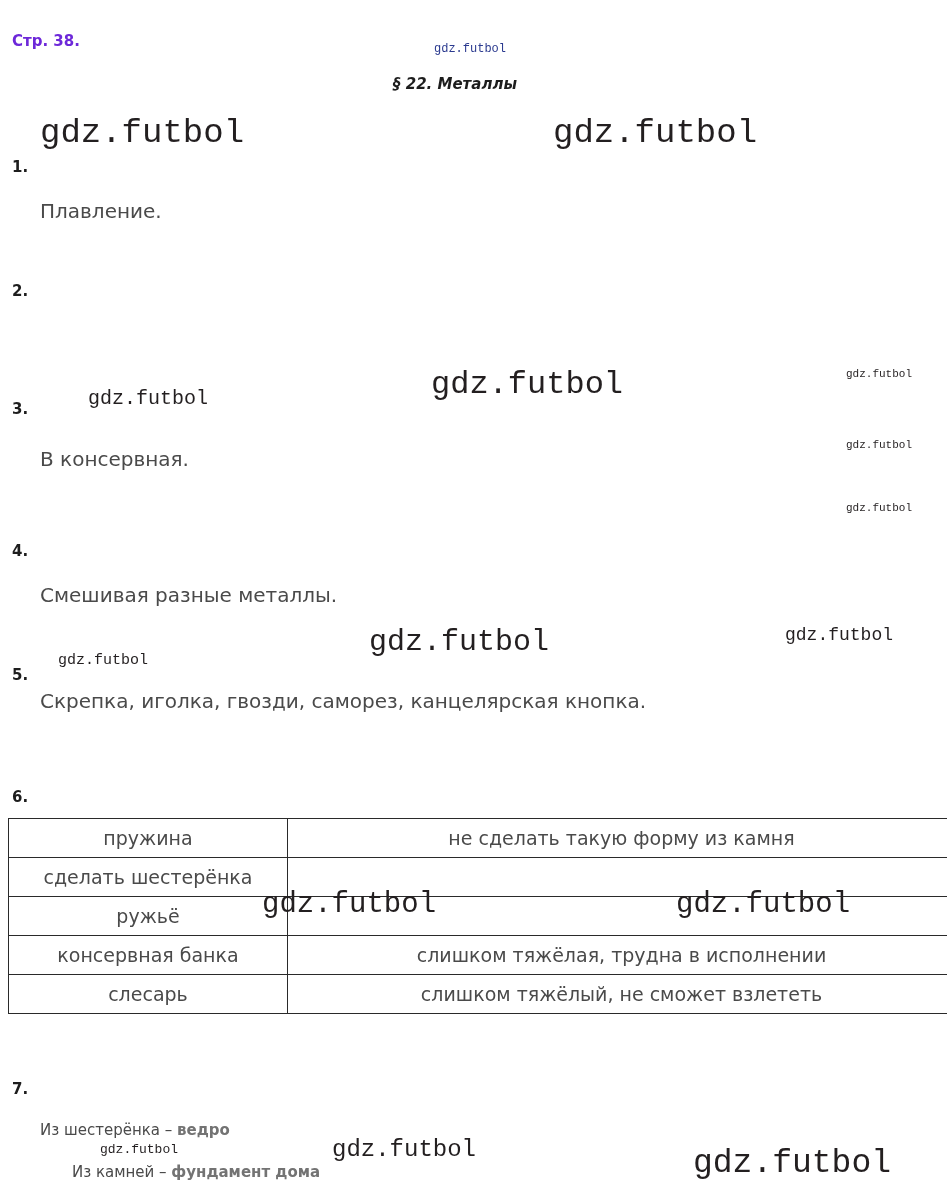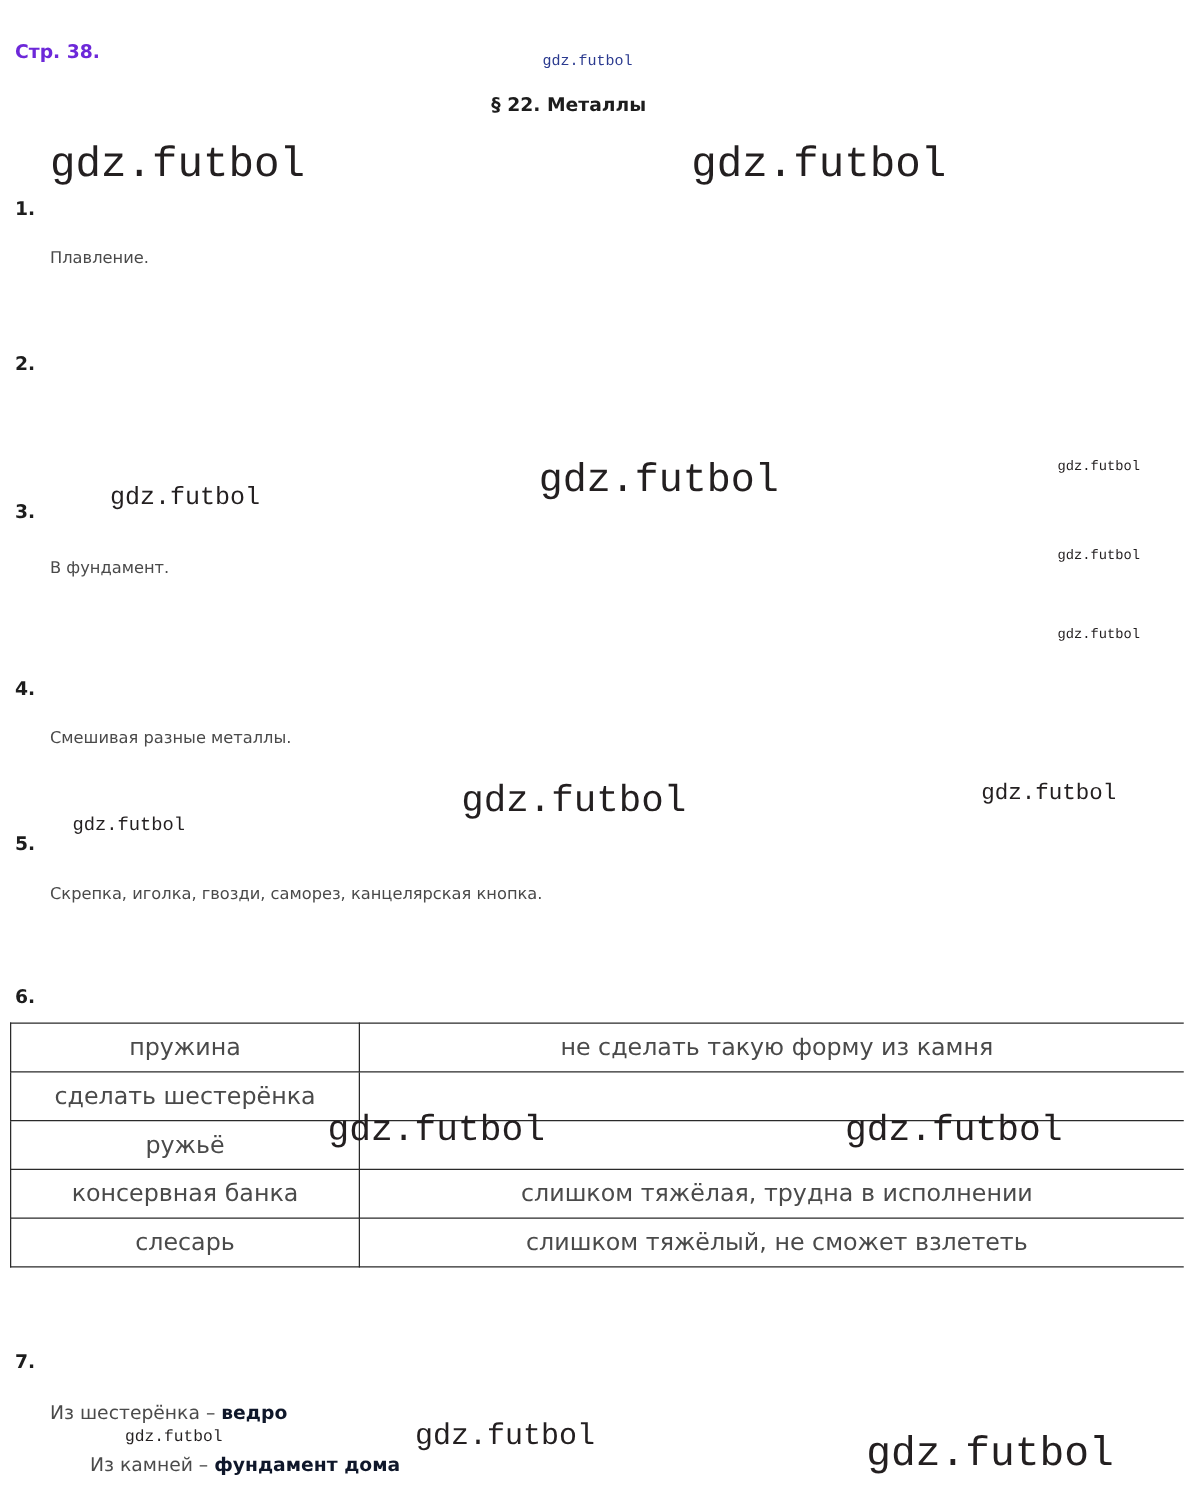--- a/index.html
+++ b/index.html
@@ -44,33 +44,34 @@
     font-weight: bold;
     color: #6d28d9;
   }
   .section-title {
     position: absolute;
     left: 393px;
     top: 75px;
     font-size: 15px;
     font-weight: bold;
     color: #1d1d1d;
+    font-style: italic;
   }
 
   .qnum {
     position: absolute;
     left: 12px;
     font-size: 15px;
     font-weight: bold;
     color: #1d1d1d;
   }
   .ans {
     position: absolute;
     left: 40px;
-    font-size: 13px;
+    font-size: 20px;
     color: #4a4a4a;
   }
 
   
   .tbl {
     position: absolute;
     left: 8px;
     top: 818px;
     width: 931px;
     border-collapse: collapse;
@@ -90,45 +91,45 @@
 
   
   .bline {
     position: absolute;
     left: 40px;
     font-size: 15px;
     color: #4a4a4a;
     white-space: nowrap;
   }
   .bline b {
-    color: #0f172a;
+    color: #737373;
     font-weight: bold;
   }
 </style>
 </head>
 <body>
 
 <div class="page">
 
   <div class="page-ref">Стр. 38.</div>
   <div class="section-title">§ 22. Металлы</div>
 
   <div class="qnum" style="top:158px;">1.</div>
   <div class="ans" style="top:199px;">Плавление.</div>
 
   <div class="qnum" style="top:282px;">2.</div>
 
   <div class="qnum" style="top:400px;">3.</div>
-  <div class="ans" style="top:447px;">В фундамент.</div>
+  <div class="ans" style="top:447px;">В консервная.</div>
 
   <div class="qnum" style="top:542px;">4.</div>
   <div class="ans" style="top:583px;">Смешивая разные металлы.</div>
 
   <div class="qnum" style="top:666px;">5.</div>
-  <div class="ans" style="top:708px;">Скрепка, иголка, гвозди, саморез, канцелярская кнопка.</div>
+  <div class="ans" style="top:689px;">Скрепка, иголка, гвозди, саморез, канцелярская кнопка.</div>
 
   <div class="qnum" style="top:788px;">6.</div>
 
   <table class="tbl">
     <tbody>
       <tr>
         <td class="c1">пружина</td>
         <td class="c2">не сделать такую форму из камня</td>
       </tr>
       <tr>

